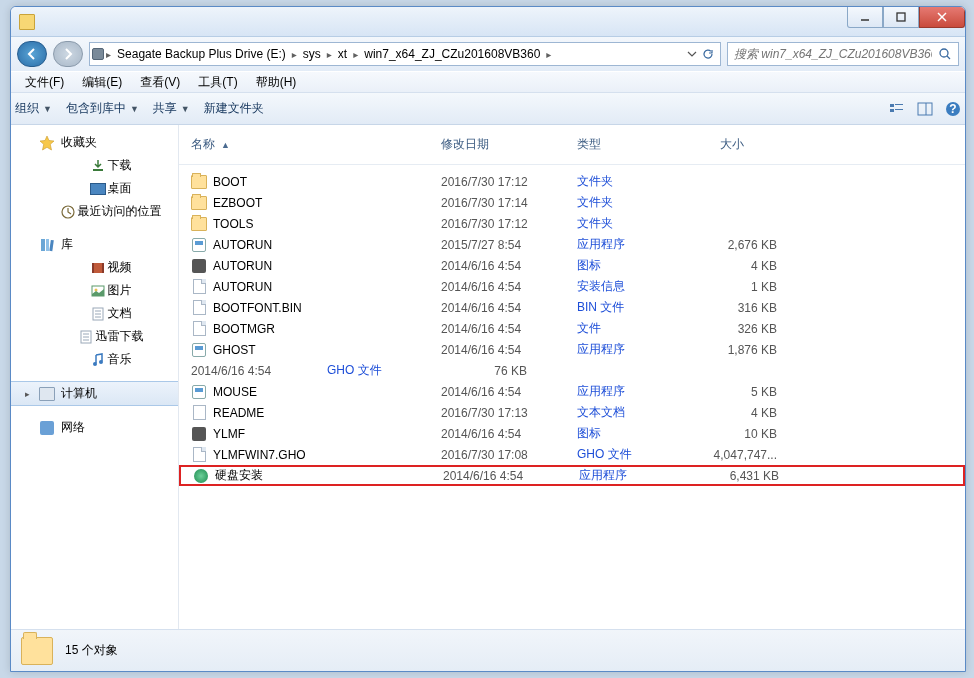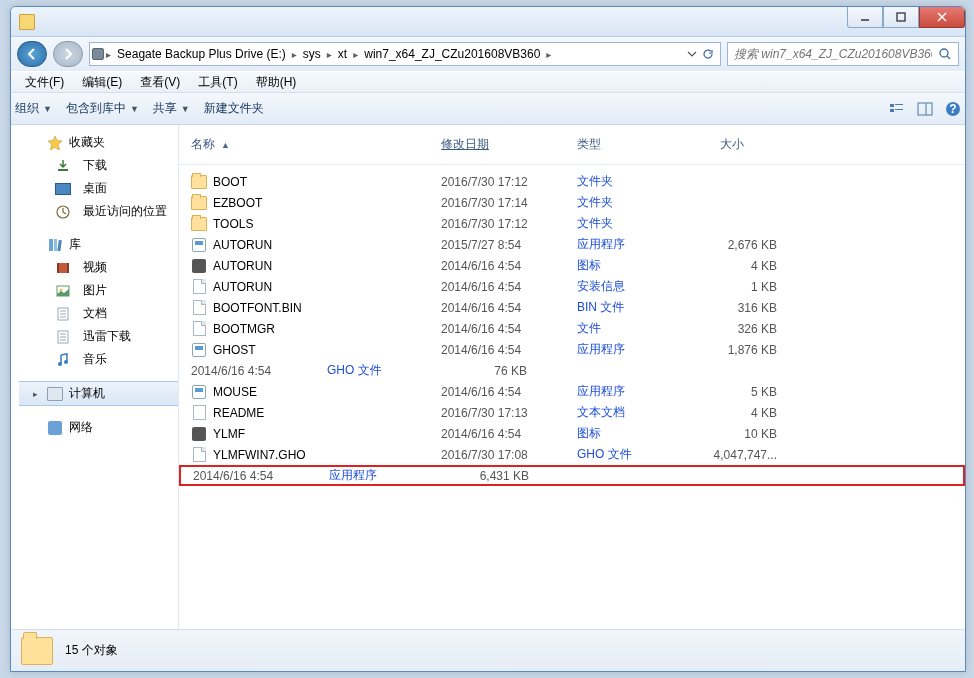--- a/index.html
+++ b/index.html
@@ -27,31 +27,31 @@
 .searchbox input { border:none; outline:none; flex:1 1 auto; color:#888; font-style:italic; font-size:12px; min-width:0; }
 .menubar { height:22px; background:linear-gradient(#f6f9fd,#eaf0f8); border-top:1px solid #fff; border-bottom:1px solid #d5e0ee; display:flex; align-items:center; padding:0 6px; gap:2px; }
 .menubar span { padding:2px 8px; }
 .toolbar { height:32px; background:linear-gradient(#f4f8fc,#e2ebf6); border-bottom:1px solid #c7d6e8; display:flex; align-items:center; padding:0 4px; gap:14px; }
 .toolbar .tb { display:flex; align-items:center; gap:4px; color:#1a3a60; }
 .toolbar .tb .dd { font-size:9px; color:#456; }
 .toolbar-right { margin-left:auto; display:flex; align-items:center; gap:12px; }
 .toolbar-right svg { width:16px; height:16px; }
 .body { display:flex; height:calc(100% - 30px - 34px - 22px - 32px - 42px); }
 .sidebar { width:168px; border-right:1px solid #e2e8f0; padding:6px 0 0 0; overflow:hidden; }
-.side-group { margin-bottom:10px;margin-left:8px; }
+.side-group { margin-bottom:10px; }
 .side-head { display:flex; align-items:center; gap:6px; padding:3px 4px 3px 14px; }
 .side-head .tri { font-size:9px; color:#555; width:8px; }
 .side-head.sel { background:linear-gradient(#ecf3fb,#dbe7f5); border:1px solid #aac8e8; border-left:none; border-right:none; }
-.side-item { display:flex; align-items:center; gap:12px; padding:3px 4px 3px 36px; }
+.side-item { display:flex; align-items:center; gap:2px; padding:3px 4px 3px 36px;justify-content:center; }
 .ic { width:16px; height:16px; display:flex; align-items:center; justify-content:center; flex:0 0 auto; }
 .main { flex:1 1 auto; overflow:auto; }
 .cols { display:flex; align-items:center; height:40px; border-bottom:1px solid #e6ecf3; color:#3a5a80; padding-left:12px; }
 .col-name { width:250px; display:flex; align-items:center; gap:6px; }
 .col-name .sort { font-size:9px; color:#4a6a90; }
-.col-date { width:136px;text-decoration:underline; }
+.col-date { width:136px; }
 .col-type { width:110px; }
 .col-size { width:110px; text-align:center; padding-right:20px; }
 .filelist { padding:6px 0 0 0; }
 .frow { display:flex; align-items:center; height:21px; padding-left:12px; }
 .frow .cell-name { width:250px; display:flex; align-items:center; gap:6px; }
 .frow .cell-date { width:136px; color:#555; }
 .frow .cell-type { width:110px; color:#1d4ed8; }
 .frow .cell-size { width:110px; text-align:right; color:#555; padding-right:20px; }
 .redbox { border:2px solid #d22; }
 .icon-folder { width:16px; height:14px; background:#ffe19c; border:1px solid #d9b25a; border-radius:1px; position:relative; }
@@ -467,20 +467,26 @@
               <span class="ic">
                 <span class="icon-file"></span>
               </span>
               <span>YLMFWIN7.GHO</span>
             </div>
       <div class="cell-date">2016/7/30 17:08</div>
       <div class="cell-type">GHO 文件</div>
       <div class="cell-size">4,047,747...</div>
     </div>
           <div class="frow redbox">
+      <div class="cell-name">
+              <span class="ic">
+                <span class="icon-green"></span>
+              </span>
+              <span>硬盘安装</span>
+            </div>
       <div class="cell-date">2014/6/16 4:54</div>
       <div class="cell-type">应用程序</div>
       <div class="cell-size">6,431 KB</div>
     </div>
         </div>
     </div>
   </div>
 
   <div class="statusbar">
     <div class="bigfolder"></div>

